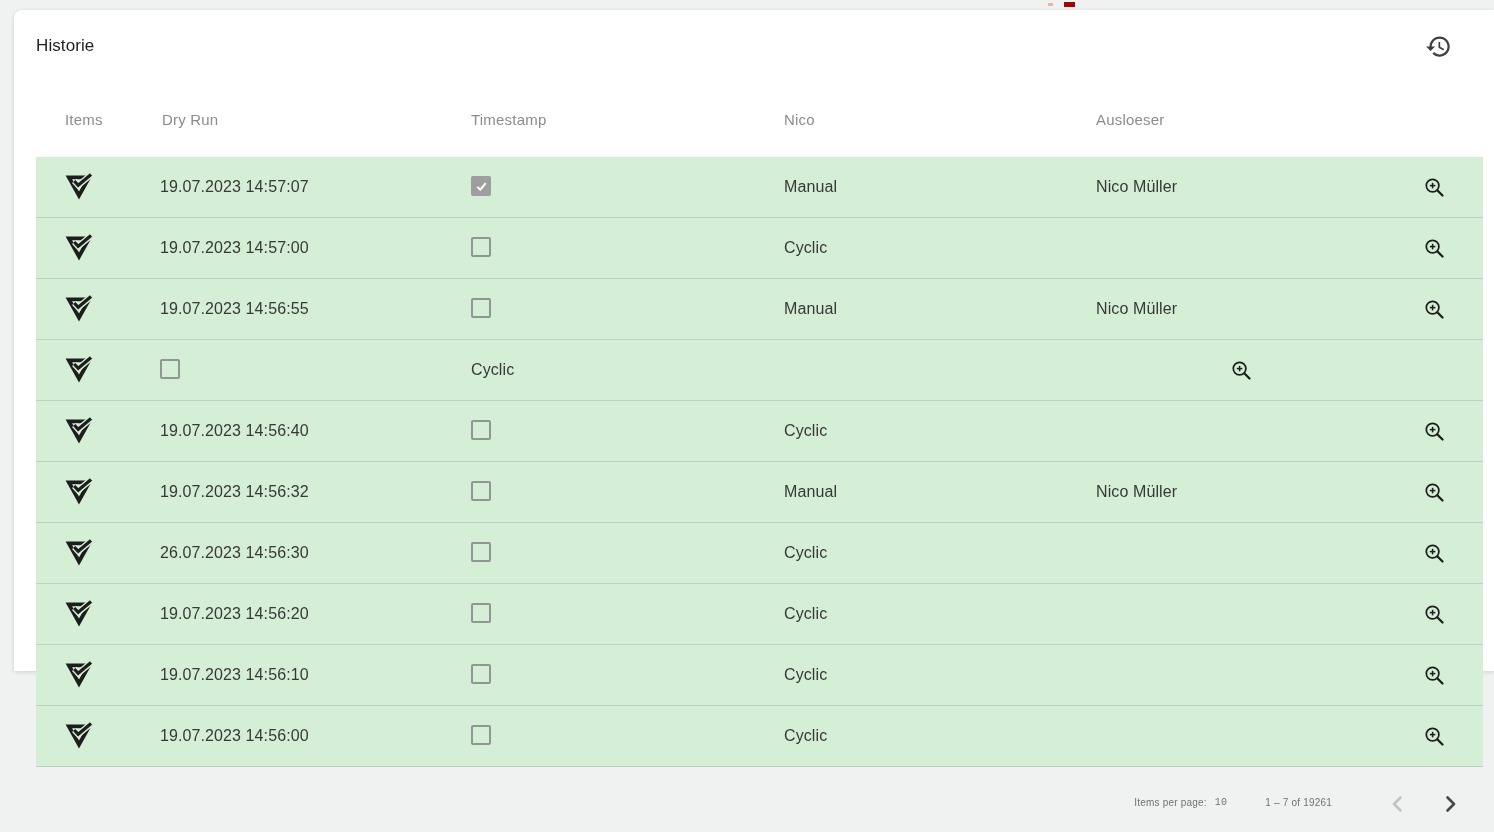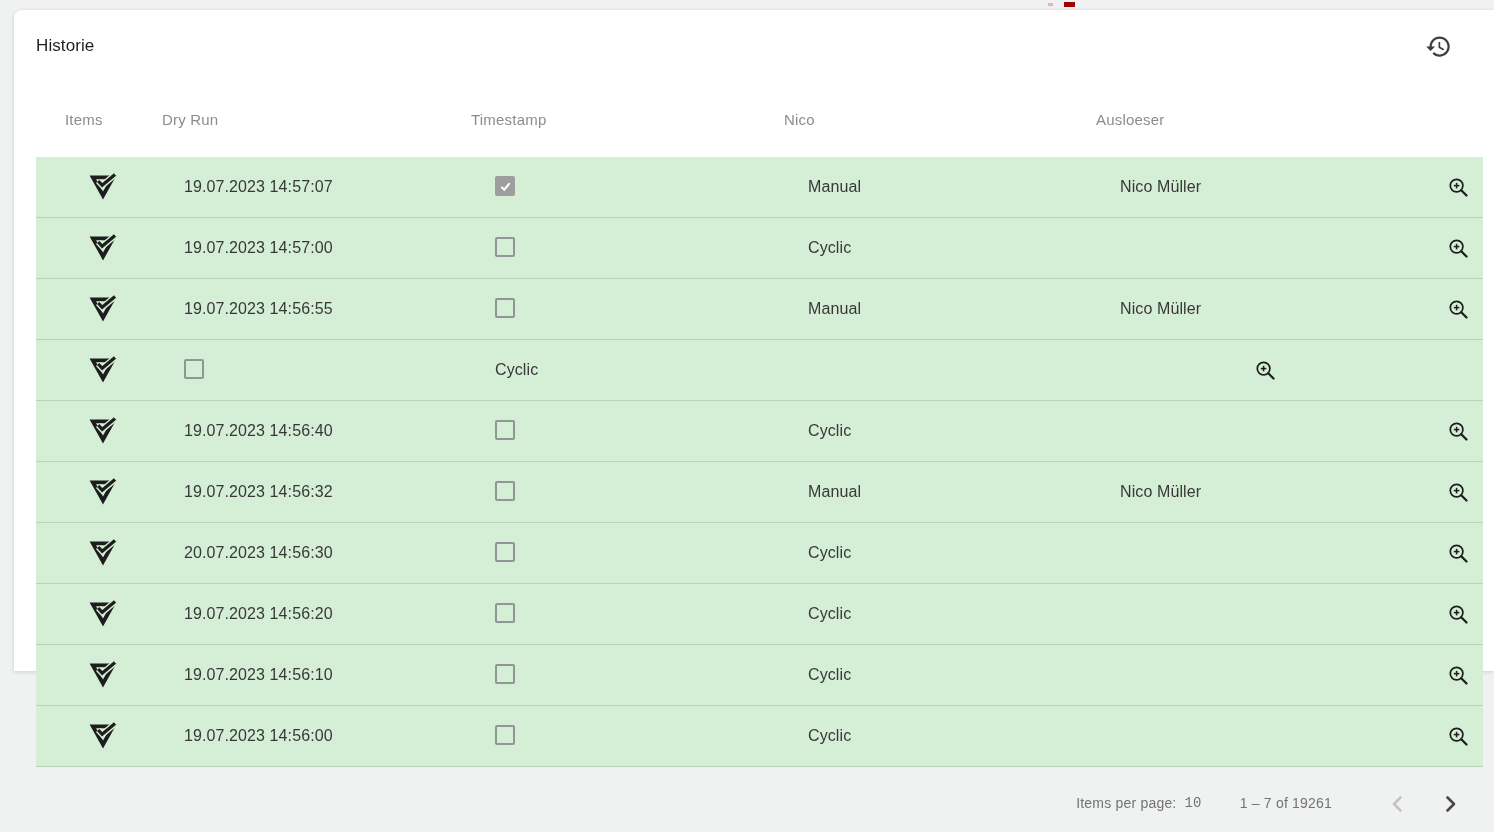--- a/index.html
+++ b/index.html
@@ -30,39 +30,39 @@
   .title{font-size:17px;color:var(--title-text);letter-spacing:0.1px;}
   .icon-btn{border:none;background:transparent;width:40px;height:40px;display:flex;align-items:center;
             justify-content:center;cursor:pointer;border-radius:50%;padding:0;}
   .header-history{margin-left:auto;margin-right:36px;}
   .table{margin-left:22px;width:1447px;}
   .thead,.trow{display:grid;grid-template-columns:124px 311px 313px 312px 290px 97px;align-items:center;}
   .thead{height:75px;}
   .hcell{font-size:15px;color:var(--header-text);letter-spacing:0.2px;}
   .h-status{padding-left:29px;}
   .h-dry{padding-left:2px;}
-  .trow{height:61px;background:var(--row-background);border-bottom:1px solid var(--row-divider);cursor:pointer;padding-left:24px;}
+  .trow{height:61px;background:var(--row-background);border-bottom:1px solid var(--row-divider);cursor:pointer;}
   .cell{font-size:16px;color:var(--cell-text);letter-spacing:0.1px;}
   .c-status{display:flex;}
   .status-icon{margin-left:28px;overflow:visible;}
   .status-icon .tri{fill:var(--icon-dark);}
   .status-icon .halo{fill:none;stroke:var(--row-background);stroke-width:6;}
   .status-icon .tick{fill:none;stroke:var(--icon-dark);stroke-width:3.2;}
   .checkbox{width:20px;height:20px;border:2px solid var(--checkbox-border);border-radius:2px;
             display:inline-flex;align-items:center;justify-content:center;cursor:pointer;}
   .checkbox .checkmark{visibility:hidden;}
   .checkbox .checkmark polyline{fill:none;stroke:#ffffff;stroke-width:2.2;}
   .checkbox.checked{background:var(--checkbox-checked-fill);border-color:var(--checkbox-checked-fill);}
   .checkbox.checked .checkmark{visibility:visible;}
   .c-action{display:flex;justify-content:center;}
   .zoom-icon circle{fill:none;stroke:var(--icon-dark);stroke-width:1.8;}
   .zoom-icon .handle{stroke:var(--icon-dark);stroke-width:2.4;stroke-linecap:round;}
   .zoom-icon .plus{stroke:var(--icon-dark);stroke-width:1.6;}
   .footer{height:65px;display:flex;align-items:center;justify-content:flex-end;padding-right:24px;padding-top:6px;
-          font-size:14px;color:var(--paginator-text);letter-spacing:0.2px;margin-left:14px;}
+          font-size:10px;color:var(--paginator-text);letter-spacing:0.2px;margin-left:14px;}
   .pg-label{margin-right:8px;}
   .pg-size{margin-right:38px;cursor:pointer;font-family:Liberation Mono, monospace;}
   .pg-range{margin-right:46px;}
   .pg-prev{margin-right:12px;cursor:default;}
   .chev{fill:none;stroke-width:2.6;stroke-linecap:round;stroke-linejoin:round;}
   .chev-prev{stroke:var(--chevron-disabled);}
   .chev-next{stroke:var(--chevron-enabled);}
   .history-icon{fill:#3f3f3f;}
 </style>
 </head>
@@ -275,21 +275,21 @@
         </div>
 
         <div class="trow">
           <div class="cell c-status">
             <svg class="status-icon" width="30" height="27" viewBox="0 0 30 27">
               <path class="tri" fill-rule="evenodd" d="M1.6,1.6 L15,25.4 L28.4,1.6 Z M8.1,5.2 L15,17.5 L21.9,5.2 Z"></path>
               <polyline class="halo" points="10.2,7 14.2,11.3 27,0.6"></polyline>
               <polyline class="tick" points="10.2,7 14.2,11.3 27,0.6"></polyline>
             </svg>
           </div>
-          <div class="cell c-time">20.07.2023 14:56:30</div>
+          <div class="cell c-time">26.07.2023 14:56:30</div>
           <div class="cell c-dry">
             <span class="checkbox">
               <svg class="checkmark" width="15" height="15" viewBox="0 0 16 16">
                   <polyline points="3.6,8.4 6.7,11.4 12.5,4.4"></polyline>
                 </svg>
             </span>
           </div>
           <div class="cell c-type">Cyclic</div>
           <div class="cell c-aus"></div>
           <div class="cell c-action">

